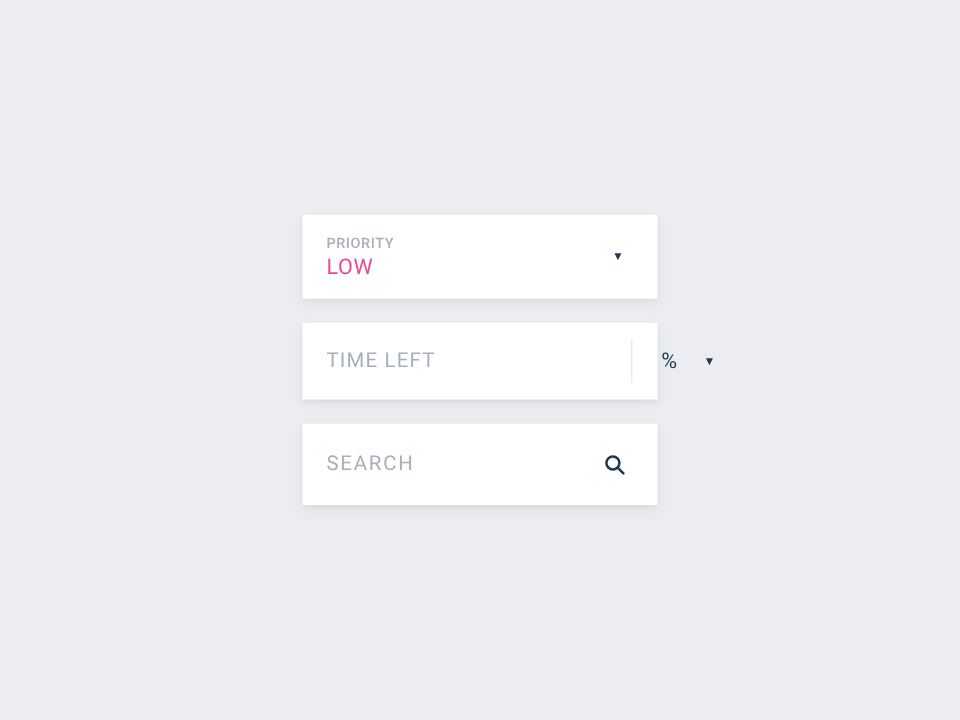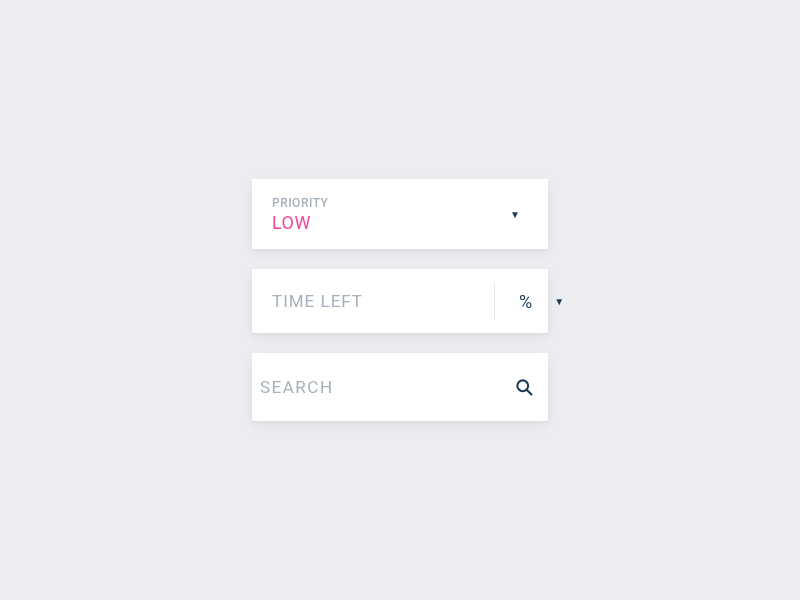--- a/index.html
+++ b/index.html
@@ -51,20 +51,21 @@
     .dropdown-caret {
       color: #1b3a57;
       font-size: 10px;
       padding-right: 8px;
     }
     .timeleft-field {
       height: 64px;
       display: flex;
       align-items: center;
       padding: 0 20px;
+      gap: 32px;
     }
     .timeleft-input {
       border: none;
       outline: none;
       font-size: 17px;
       letter-spacing: 0.5px;
       color: #1b3a57;
       flex-grow: 1;
       font-family: inherit;
     }
@@ -86,21 +87,21 @@
       font-size: 18px;
     }
     .unit-caret {
       color: #1b3a57;
       font-size: 10px;
     }
     .search-field {
       height: 68px;
       display: flex;
       align-items: center;
-      padding: 0 8px;
+      padding: 0 20px;
     }
     .search-input {
       border: none;
       outline: none;
       font-size: 17px;
       letter-spacing: 1px;
       color: #1b3a57;
       flex-grow: 1;
       font-family: inherit;
     }

